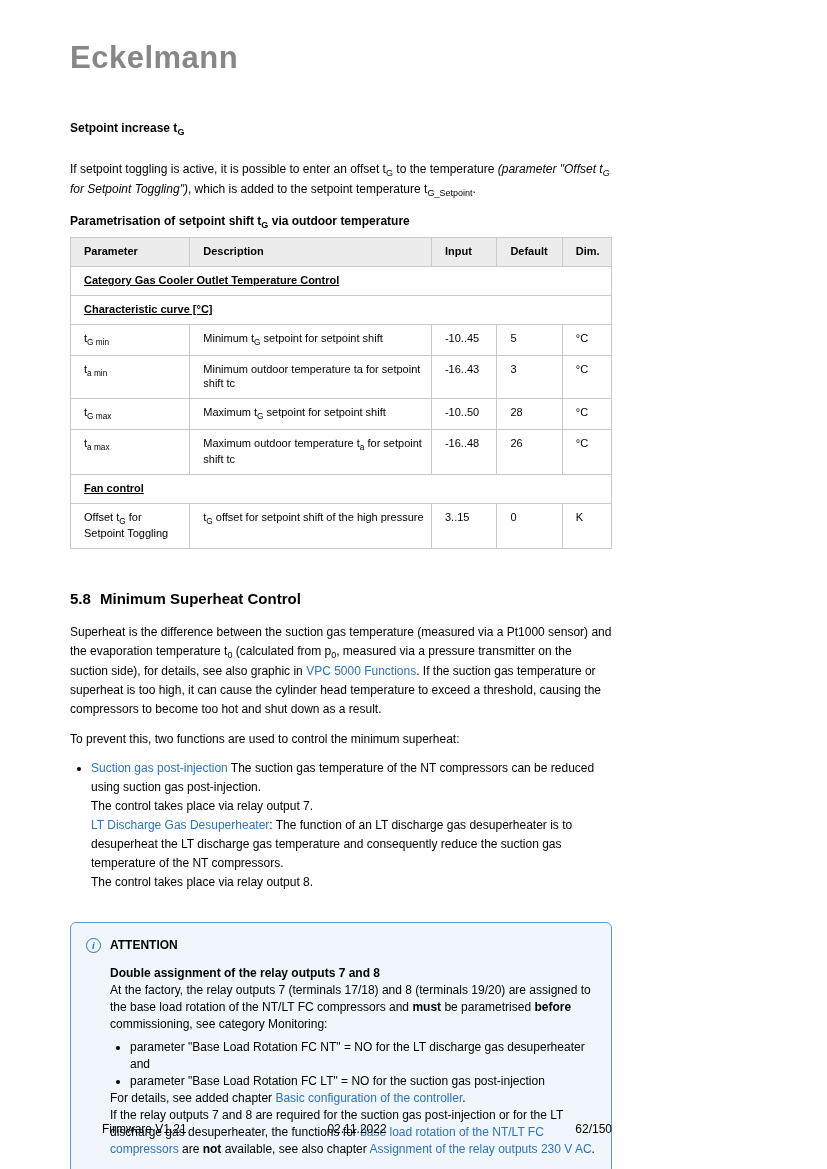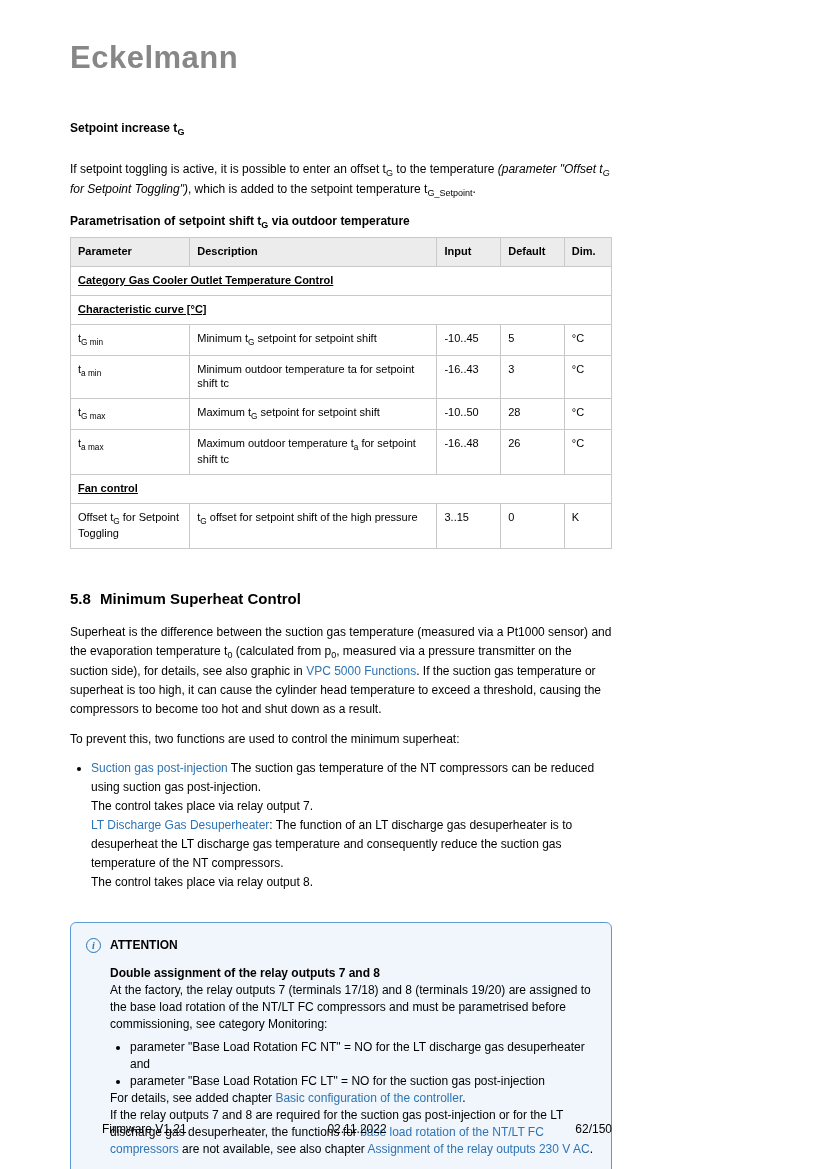--- a/index.html
+++ b/index.html
@@ -28,36 +28,36 @@
   .mt-caption { margin-top: 13px; }
 
   .body-text { font-size: 12px; line-height: 19px; }
   .mt-para { margin-top: 23px; }
   .mt-para-lg { margin-top: 15px; }
   .mt-para-md { margin-top: 11px; }
 
   
   .rt-sub { font-size: 0.75em; position: relative; top: 0.33em; }
   .rt-link { color: var(--link, #2e74b5); cursor: pointer; }
-  .rt-b { font-weight: 400; margin-top: 8px; }
+  .rt-b { font-weight: 700; margin-top: 8px; }
   .rt-i { font-style: italic; }
   .prewrap { white-space: pre-wrap; }
 
   
   .param-table { width: 100%; border-collapse: collapse; margin-top: 7px; }
   .param-table col.c1 { width: 148px; }
   .param-table col.c2 { width: 345px; }
   .param-table col.c3 { width: 72px; }
   .param-table col.c4 { width: 70px; }
   .param-table col.c5 { width: 52px; }
   .param-table th, .param-table td {
     border: 1px solid var(--table_border, #c9c9c9);
     font-size: 11px;
     line-height: 14px;
-    padding: 6px 7px 8px 7px;
+    padding: 6px 7px 8px 13px;
     text-align: left;
     vertical-align: top;
     font-weight: 400;
   }
   .param-table thead th { background: var(--table_header_bg, #ececec); font-weight: 700; }
   .param-table .group-row td { font-weight: 700; text-decoration: underline; }
 
   .section-heading { margin-top: 40px; font-size: 15px; font-weight: 700; line-height: 19px; }
   .section-num { display: inline-block; min-width: 30px; }
 

